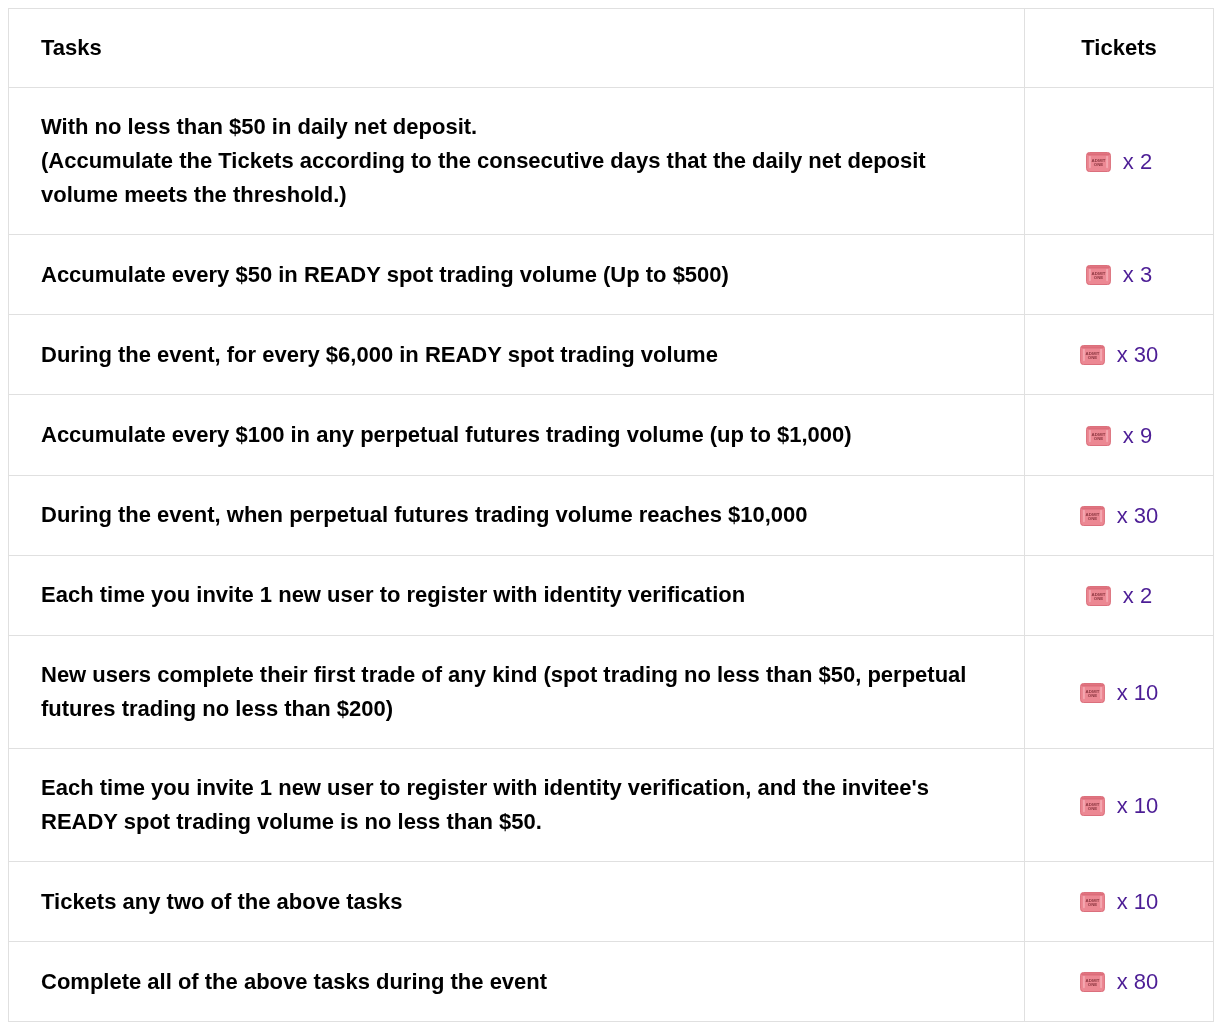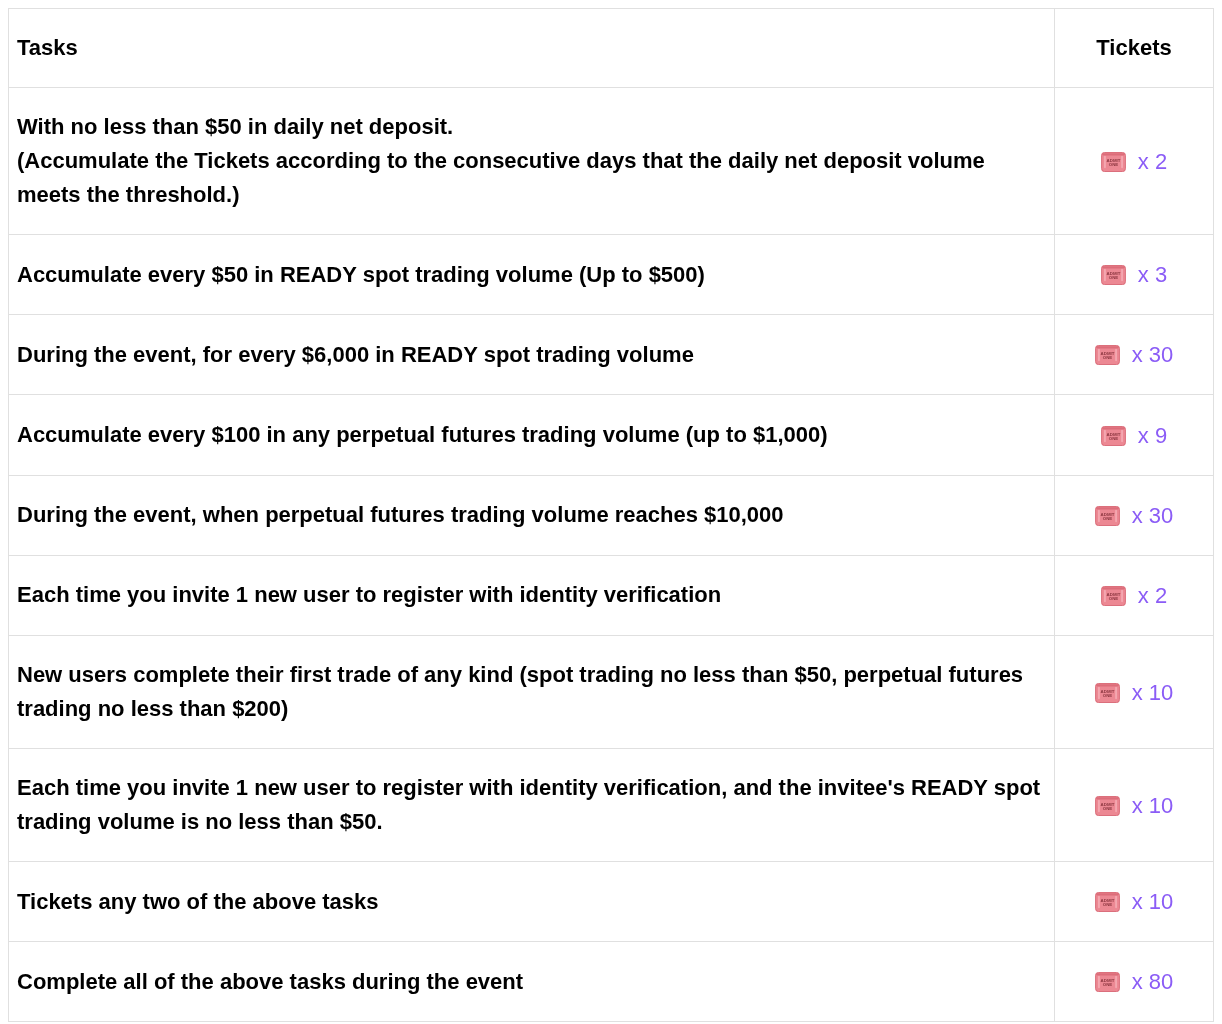--- a/index.html
+++ b/index.html
@@ -12,38 +12,38 @@
     width: 1206px;
   }
   table.rewards-table {
     border-collapse: collapse;
     width: 1206px;
     table-layout: fixed;
     background: #ffffff;
   }
   th, td {
     border: 1px solid #e0e0e0;
-    padding: 22px 8px;
+    padding: 22px 32px;
     vertical-align: middle;
     line-height: 34px;
     text-align: left;
     font-size: 22px;
   }
   th { font-weight: 700; }
-  .col-tickets { width: 159px; }
+  .col-tickets { width: 189px; }
   th.tickets-header, td.ticket-cell { text-align: center; }
   td.task-cell { white-space: pre-line; overflow-wrap: break-word; font-weight: bold; }
   .ticket-wrap {
     display: inline-flex;
     align-items: center;
     gap: 12px;
     vertical-align: middle;
   }
   .ticket-icon { display: inline-block; flex: 0 0 auto; }
-  .ticket-count { white-space: nowrap; color: #8b5cf6; }
+  .ticket-count { white-space: nowrap; color: #4c1d95; }
 </style>
 </head>
 <body>
 
 <table class="rewards-table">
   <colgroup>
     <col>
     <col class="col-tickets">
   </colgroup>
   <thead>

